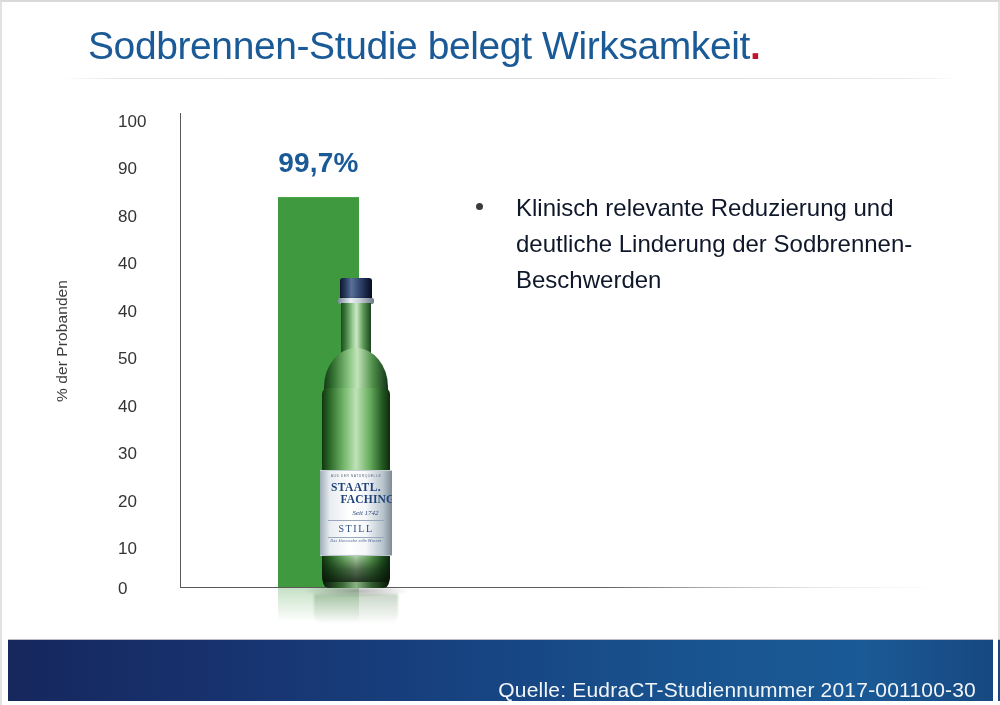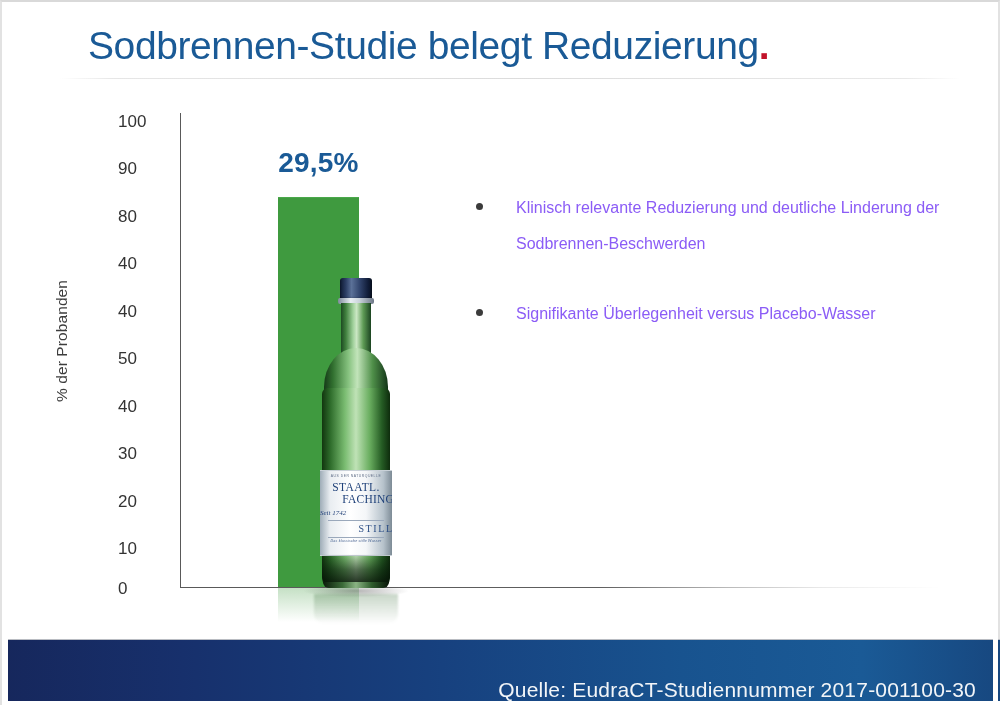--- a/index.html
+++ b/index.html
@@ -152,56 +152,55 @@
     border-top:1px solid #c9d1d8;
     border-bottom:1px solid #c9d1d8;
     overflow:hidden;
   }
   .label-top{
     position:absolute;left:0;top:3px;width:72px;text-align:center;
     font-size:3.4px;color:#5e6d86;letter-spacing:0.5px;
   }
   .label-brand1,.label-brand2{
     position:absolute;left:0;width:72px;text-align:center;
-    color:#20427a;font-weight:400;
+    color:#20427a;font-weight:700;
     font-family:"Liberation Serif", serif;
   }
   .label-brand1{top:10px;font-size:11.5px;letter-spacing:0.4px;}
   .label-brand2{top:22px;font-size:11.5px;letter-spacing:0.2px;margin-left:20px;}
   .label-seit{
-    position:absolute;left:0;top:38px;width:91px;text-align:left;
+    position:absolute;left:0;top:38px;width:91px;text-align:center;
     font-size:7px;color:#27457c;font-style:italic;
     font-family:"Liberation Serif", serif;
   }
   .label-rule{
     position:absolute;left:8px;width:56px;height:1px;background:#9aa8bb;
   }
   .label-still{
     position:absolute;left:0;top:52px;width:72px;text-align:center;
     font-size:10px;color:#2d4f86;letter-spacing:1.6px;
     font-family:"Liberation Serif", serif;
-    margin-left:20px;
   }
   .label-sub{
     position:absolute;left:0;top:68px;width:72px;text-align:center;
     font-size:3.6px;color:#3f5b8c;letter-spacing:0.2px;
     font-style:italic;
   }
 
   
   .bullets{
     position:absolute;left:466px;top:188px;width:500px;
   }
   .bullet{
     position:relative;
     padding-left:48px;
     margin-bottom:34px;
-    font-size:16px;
+    font-size:24px;
     line-height:36px;
-    color:#8b5cf6;
+    color:#0f172a;
   }
   .bullet .dot-mark{
     position:absolute;left:8px;top:13px;
     width:7px;height:7px;border-radius:50%;
     background:#3b3b3b;
   }
 
   
   .footer{
     position:absolute;left:0;top:637px;width:1000px;height:64px;
@@ -225,21 +224,21 @@
   .bottom-strip{
     position:absolute;left:0;bottom:0;width:1000px;height:4px;background:#ffffff;
   }
 </style>
 </head>
 <body>
 
 <div class="slide">
 
   <div class="title-wrap">
-    <div class="title"><span>Sodbrennen-Studie belegt Reduzierung</span><span class="dot">.</span></div>
+    <div class="title"><span>Sodbrennen-Studie belegt Wirksamkeit</span><span class="dot">.</span></div>
   </div>
   <div class="title-rule"></div>
 
   <div class="chart">
 
     <div class="y-axis-title">% der Probanden</div>
 
     <div class="ytick-holder">
       <div class="ytick" style="top:111px">100</div>
       <div class="ytick" style="top:158px">90</div>
@@ -252,21 +251,21 @@
       <div class="ytick" style="top:491px">20</div>
       <div class="ytick" style="top:538px">10</div>
       <div class="ytick" style="top:578px">0</div>
     </div>
 
     <div class="axis-y"></div>
     <div class="axis-x"></div>
 
     <div class="bar"></div>
     <div class="bar-reflection"></div>
-    <div class="bar-label">29,5%</div>
+    <div class="bar-label">99,7%</div>
 
     <div class="bottle-shadow"></div>
     <div class="bottle">
       <div class="cap"></div>
       <div class="cap-ring"></div>
       <div class="neck"></div>
       <div class="shoulder"></div>
       <div class="body"></div>
       <div class="label">
         <div class="label-top">AUS DER NATURQUELLE</div>
@@ -282,24 +281,20 @@
       <div class="body-rim"></div>
     </div>
     <div class="bottle-refl"></div>
   </div>
 
   <div class="bullets">
     <div class="bullet">
       <span class="dot-mark"></span>
       <span>Klinisch relevante Reduzierung und deutliche Linderung der Sodbrennen-Beschwerden</span>
     </div>
-    <div class="bullet">
-      <span class="dot-mark"></span>
-      <span>Signifikante Überlegenheit versus Placebo-Wasser</span>
-    </div>
   </div>
 
   <div class="footer">
     <div class="footer-text">Quelle: EudraCT-Studiennummer 2017-001100-30</div>
   </div>
   <div class="footer-edge-l"></div>
   <div class="footer-edge-r"></div>
   <div class="bottom-strip"></div>
 
 </div>

